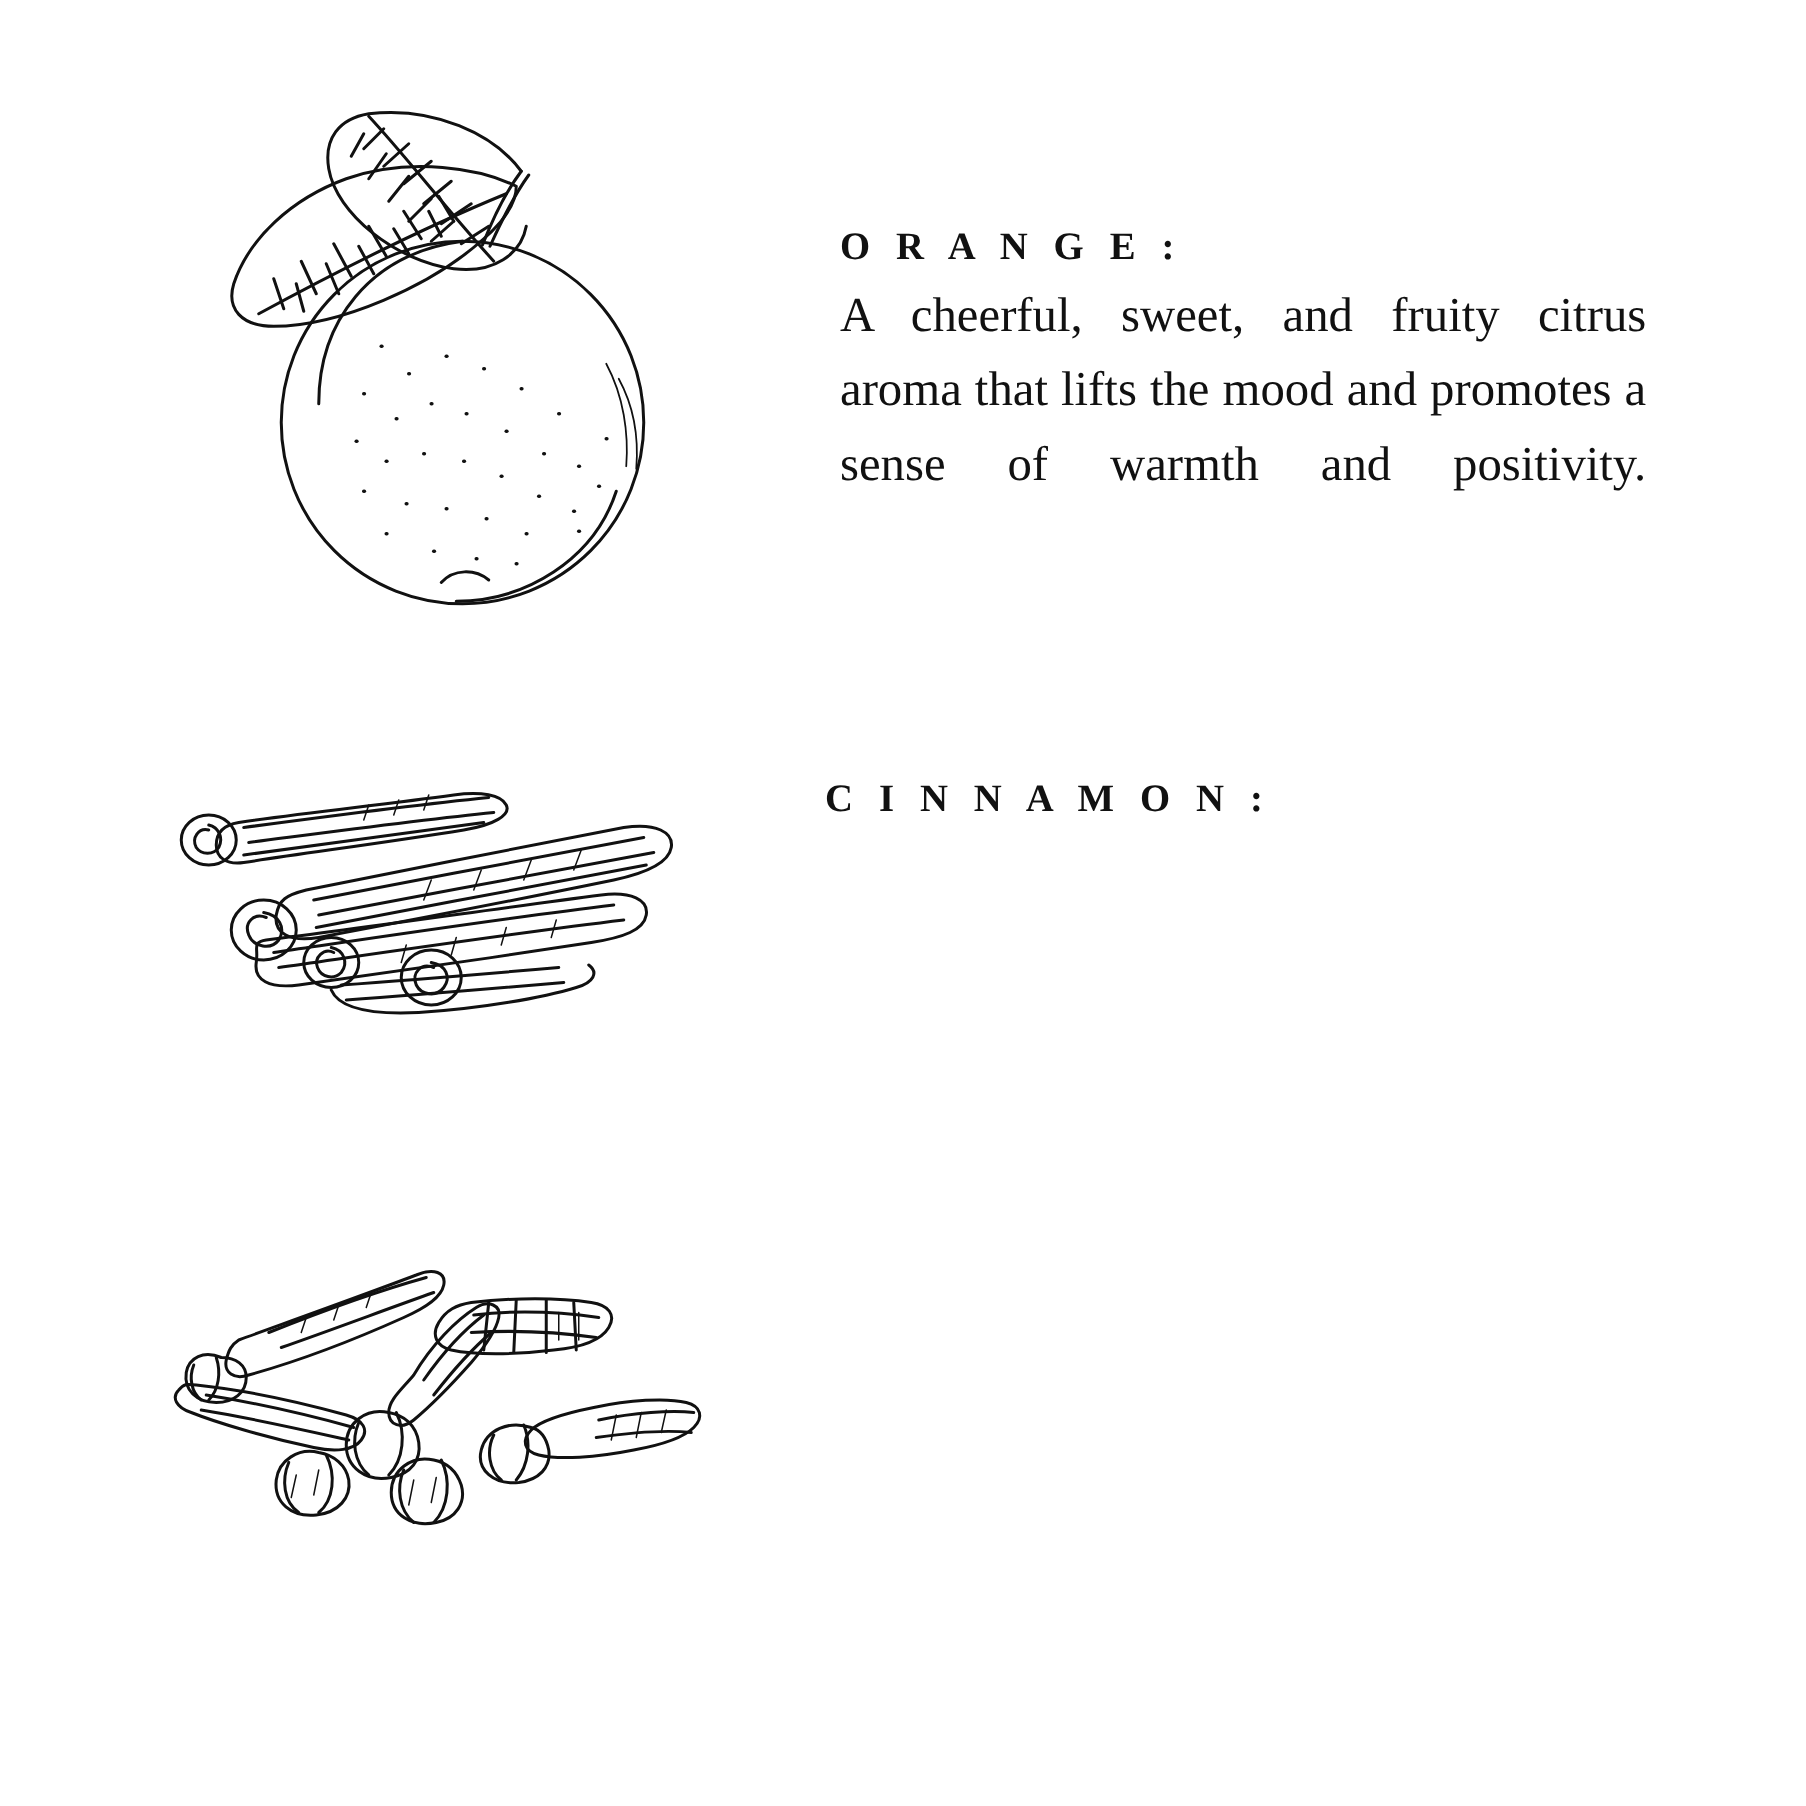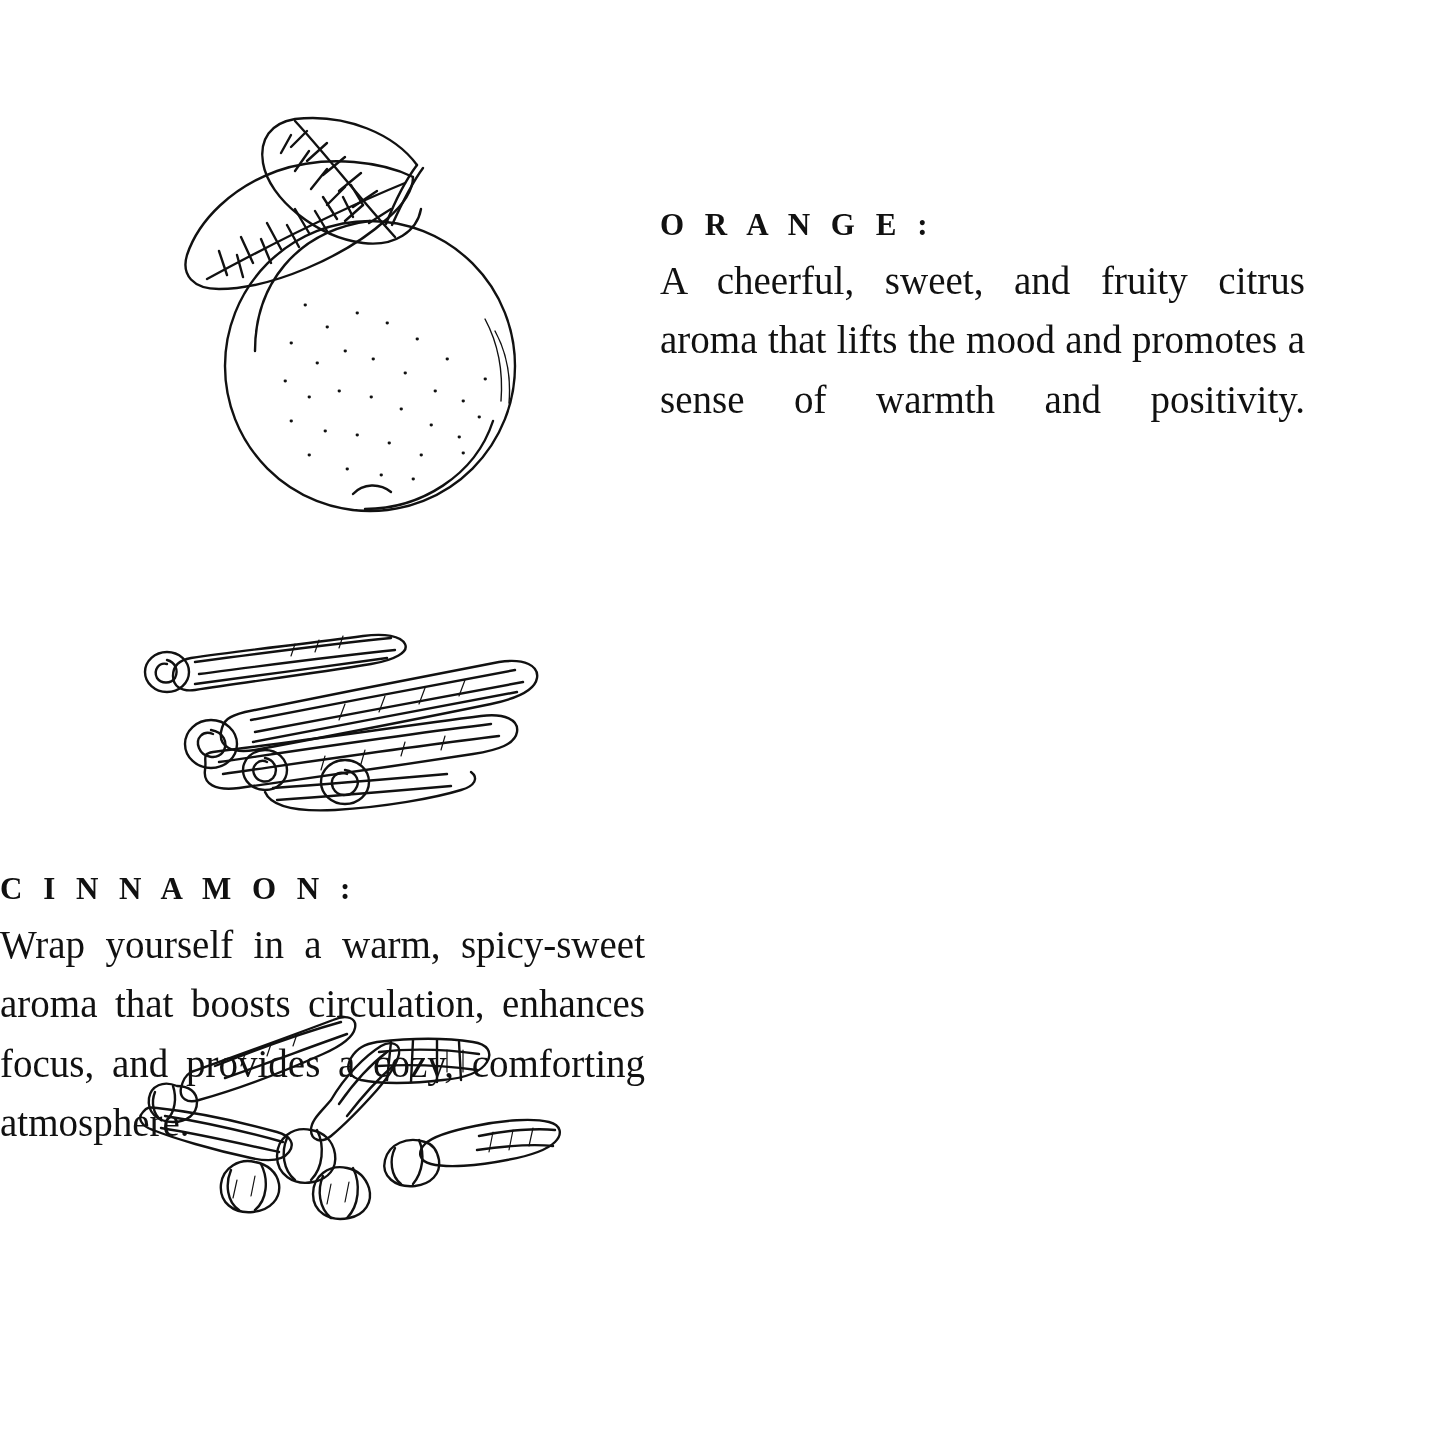--- a/index.html
+++ b/index.html
@@ -22,22 +22,22 @@
     box-sizing: border-box;
   }
   .entry {
     position: absolute;
     left: 0;
     width: 1445px;
     display: flex;
     flex-direction: row;
     align-items: flex-start;
   }
-  .entry-1 { top: 91px; height: 460px; }
-  .entry-2 { top: 600px; height: 280px; flex-direction: column; }
+  .entry-1 { top: 63px; height: 460px; gap: 12px; }
+  .entry-2 { top: 600px; height: 280px; }
   .entry-3 { top: 980px; height: 290px; }
 
   .illus {
     width: 660px;
     display: flex;
     align-items: center;
     justify-content: center;
   }
   .illus svg { display: block; }
 
@@ -187,21 +187,20 @@
           <g stroke-width="1.2">
             <path d="M200 44 L196 56 M224 40 L220 52 M248 36 L244 48"></path>
             <path d="M250 104 L244 120 M290 96 L284 112 M330 88 L324 104 M370 80 L364 96"></path>
             <path d="M230 156 L226 170 M270 150 L266 164 M310 142 L306 156 M350 136 L346 150"></path>
           </g>
         </g>
       </svg>
     </div>
     <div class="textcol">
       <h2 class="heading">C I N N A M O N :</h2>
-      <p class="body">Wrap yourself in a warm, spicy-sweet aroma that boosts circulation, enhances focus, and provides a cozy, comforting atmosphere.</p>
     </div>
   </div>
 
   <div class="entry entry-3">
     <div class="illus">
       <svg width="470" height="250" viewBox="0 0 470 250">
         <g fill="none" stroke="#111111" stroke-width="2.4" stroke-linecap="round" stroke-linejoin="round">
 
           <path d="M96 92 C140 76 196 56 238 40 C252 34 262 38 260 48 C258 58 246 66 228 74 C188 92 140 110 104 120 C92 124 84 118 86 108 C88 100 90 96 96 92 Z"></path>
           <path d="M120 86 C160 70 210 52 246 42"></path>

